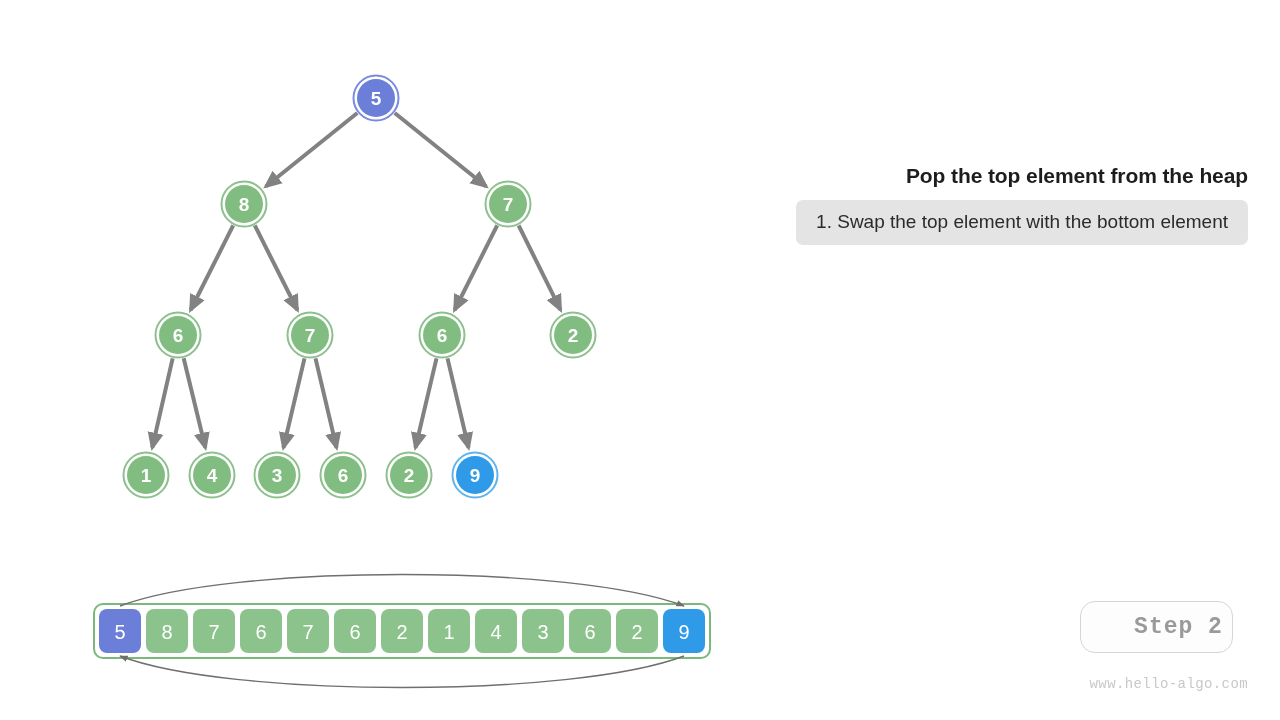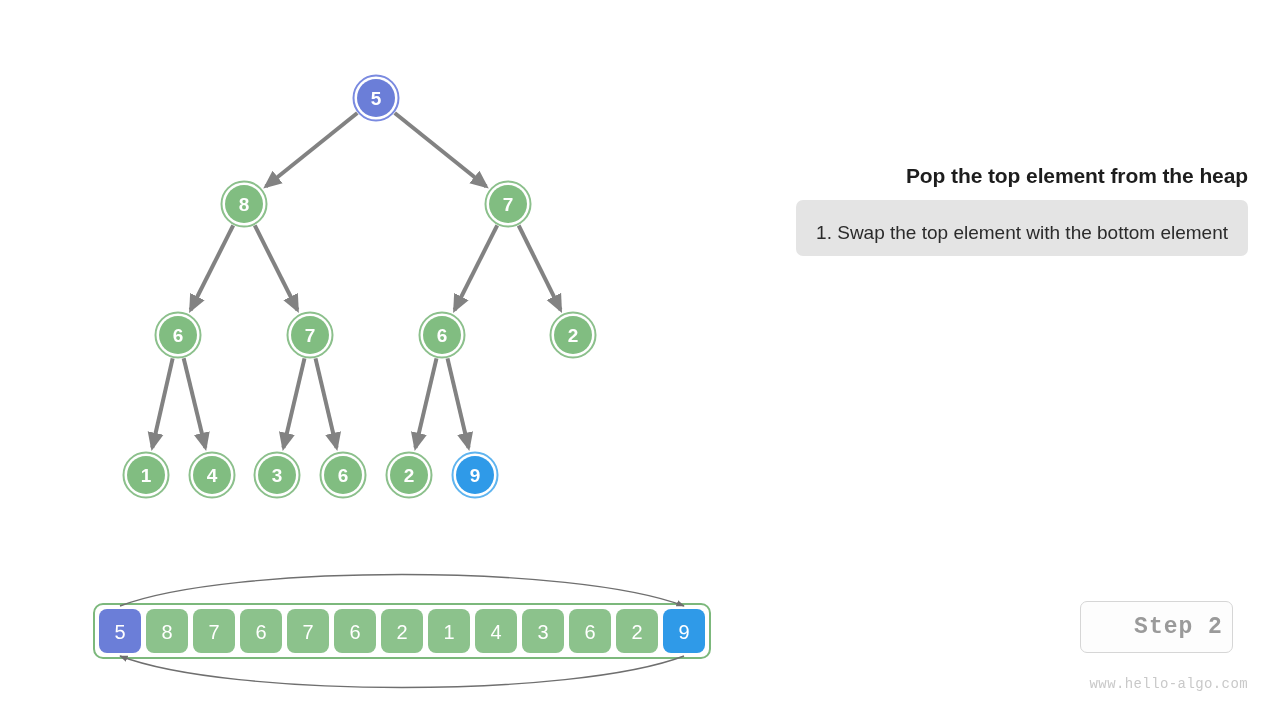--- a/index.html
+++ b/index.html
@@ -89,39 +89,39 @@
     font-weight: 700;
     color: #1d1d1d;
     letter-spacing: -0.1px;
     margin: 0 0 12px 0;
     white-space: nowrap;
   }
   #step-callout {
     display: inline-block;
     background: #e4e4e4;
     border-radius: 7px;
-    padding: 22px 20px 12px 20px;
+    padding: 11px 20px 12px 20px;
     font-family: "Liberation Sans", sans-serif;
     font-size: 19px;
     font-weight: 400;
     color: #2b2b2b;
     white-space: nowrap;
     margin-left: -20px;
   }
 
   
   #step-badge {
     position: absolute;
     left: 1080px;
     top: 601px;
     width: 153px;
     height: 52px;
     box-sizing: border-box;
     border: 1px solid #d6d6d6;
-    border-radius: 7px;
+    border-radius: 15px;
     background: #fdfdfd;
     display: flex;
     align-items: center;
     justify-content: center;
     font-family: "Liberation Mono", monospace;
     font-size: 23px;
     font-weight: 700;
     color: #9a9a9a;
     letter-spacing: 1px;
     padding-left: 44px;

